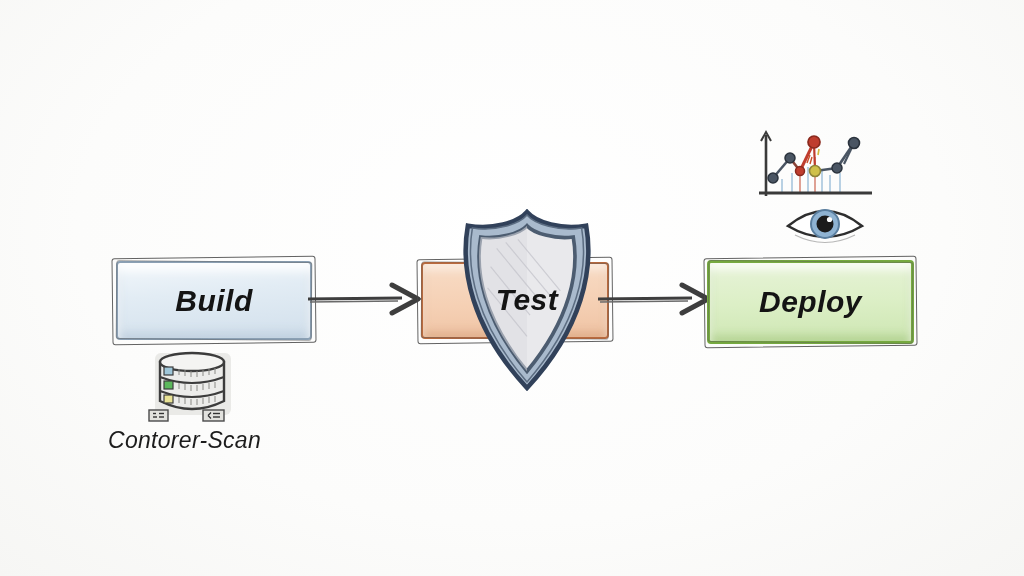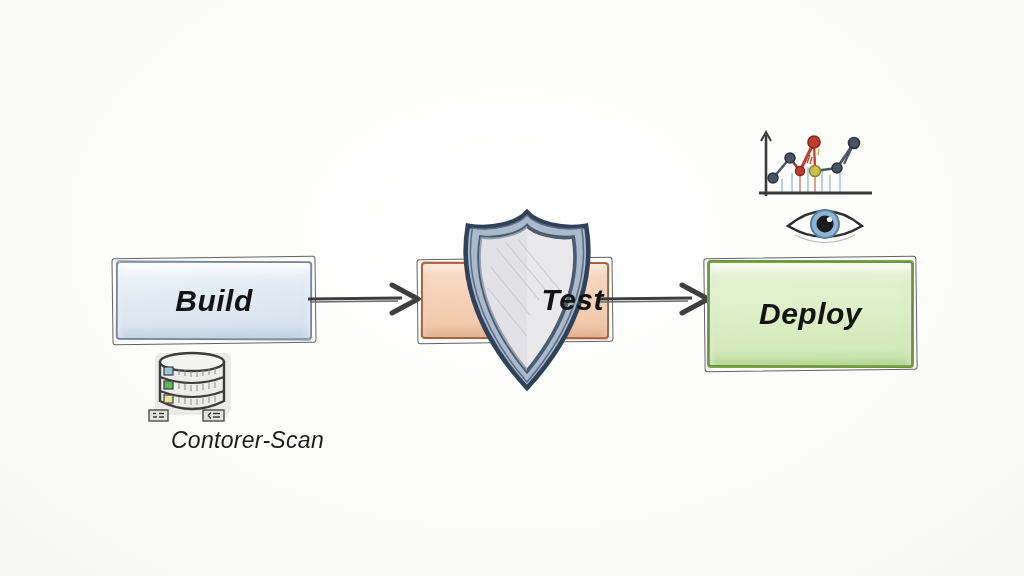--- a/index.html
+++ b/index.html
@@ -38,45 +38,45 @@
     border:2.5px solid #8ba0b4;
     box-shadow:inset 0 8px 10px rgba(255,255,255,.85), inset 0 -6px 10px rgba(160,180,200,.35);
   }
   .stage-test {
     left:421px; top:262px; width:188px; height:77px;
     background:linear-gradient(178deg,#f8dcc6 0%,#f5d0b4 55%,#efc3a4 100%);
     border:2.5px solid #b96a3e;
     box-shadow:inset 0 6px 8px rgba(255,255,255,.5), inset 0 -5px 8px rgba(180,110,60,.25);
   }
   .stage-deploy {
-    left:707px; top:260px; width:207px; height:108px;
+    left:707px; top:260px; width:207px; height:84px;
     background:linear-gradient(178deg,#e7f3d8 0%,#dcefc6 50%,#cde6b2 100%);
     border:3px solid #76aa3f;
     box-shadow:inset 0 7px 9px rgba(255,255,255,.75), inset 0 -6px 9px rgba(110,160,60,.25);
   }
 
   
   .arrow { position:absolute; }
   .arrow-1 { left:306px; top:278px; }
   .arrow-2 { left:596px; top:278px; }
 
   
   .icon { position:absolute; }
   .shield-wrap { left:450px; top:209px; width:154px; height:182px; z-index:2; }
   .shield-label {
-    position:absolute; left:0; top:74px; width:100%; text-align:right; z-index:3;
+    position:absolute; left:0; top:74px; width:100%; text-align:center; z-index:3;
     font-size:30px; font-weight:600; color:#141414; letter-spacing:.5px;
   }
   .chart-wrap { left:752px; top:127px; width:130px; height:78px; }
   .eye-wrap   { left:783px; top:202px; width:84px; height:50px; }
   .db-wrap    { left:145px; top:349px; width:94px; height:76px; }
 
   .scan-label {
     position:absolute; left:108px; top:427px; width:216px;
-    text-align:right; font-size:23px; font-weight:500; color:#1c1c1c;
+    text-align:left; font-size:23px; font-weight:500; color:#1c1c1c;
     letter-spacing:.3px;
   }
 </style>
 </head>
 <body>
 
 <div class="canvas">
 
   <div class="stage stage-build">
     <span class="sketch-a"></span>

